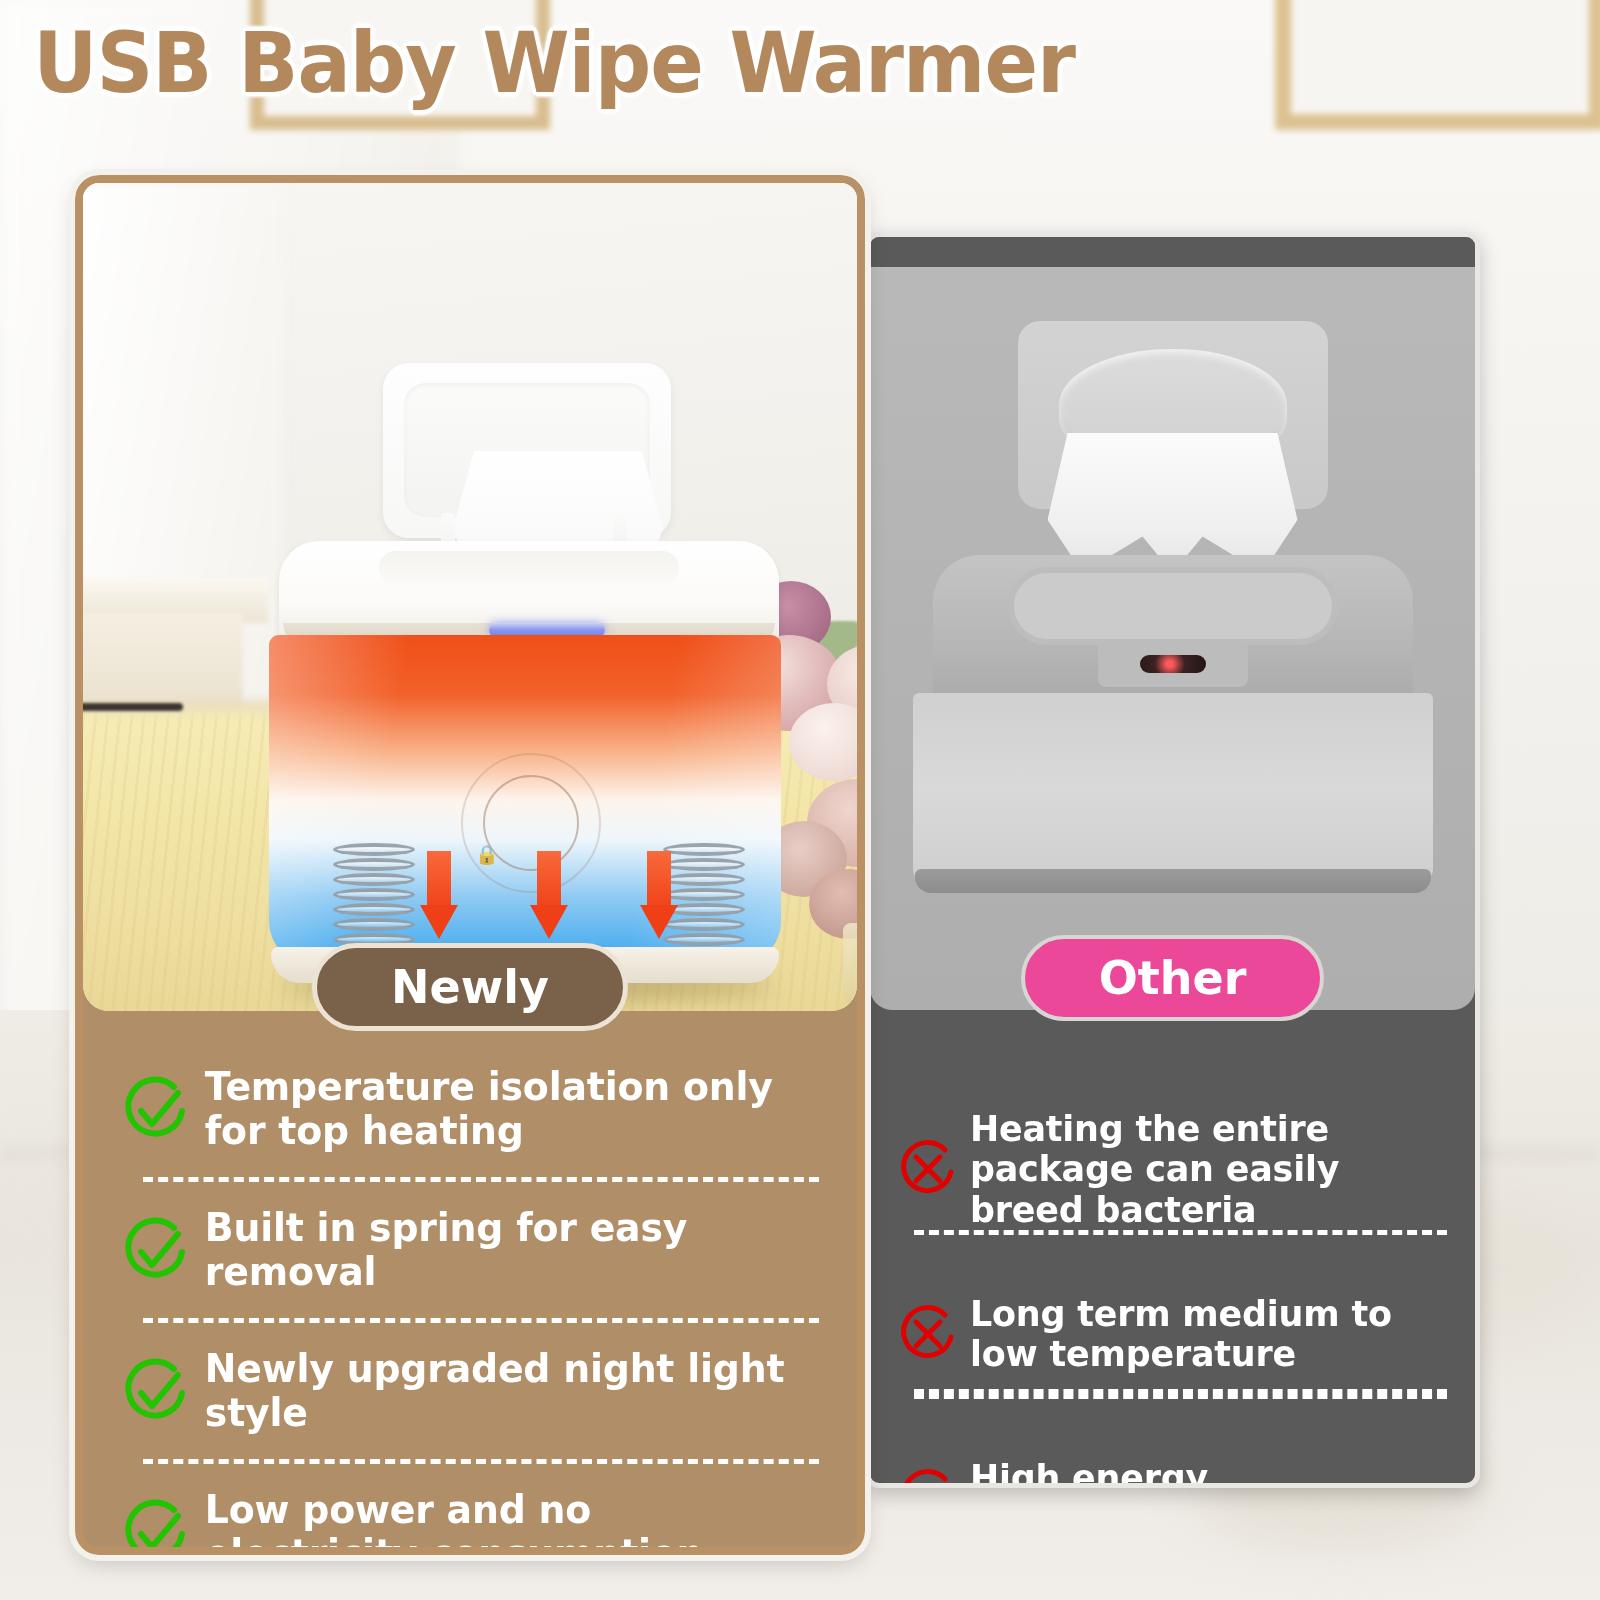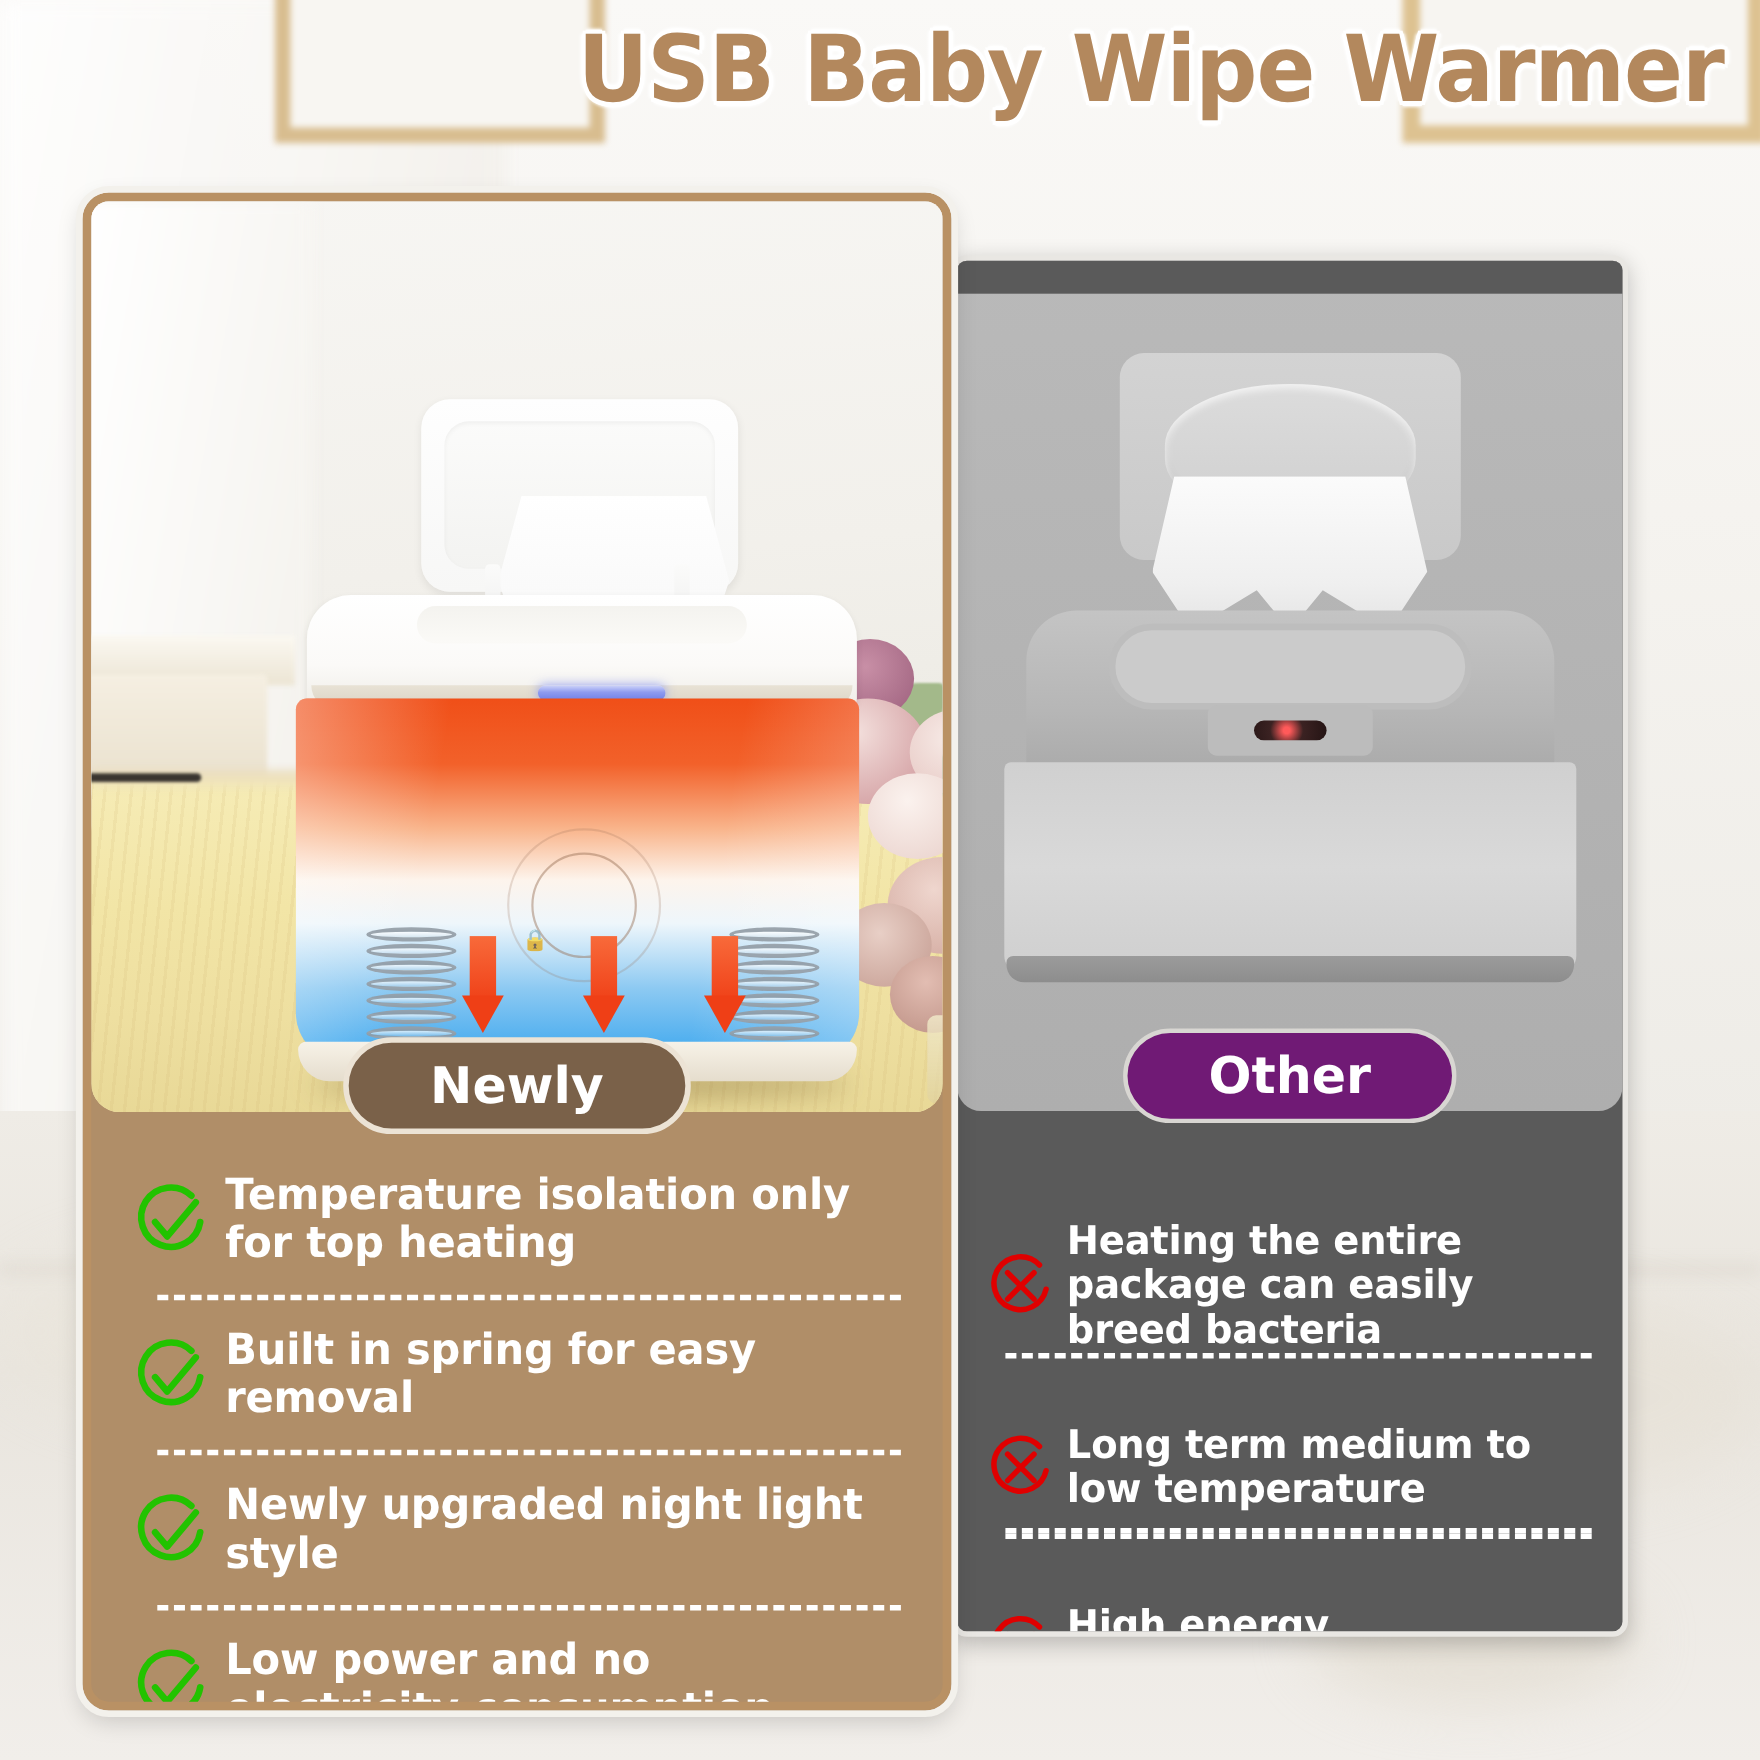--- a/index.html
+++ b/index.html
@@ -39,21 +39,21 @@
     position:absolute; left:0px; top:0px; width:460px; height:1030px;
     background:linear-gradient(100deg,#ffffff 0%,#f6f4f0 60%,#eeeae3 100%);
     filter:blur(8px); opacity:.85;
   }
   .bg-blob {
     position:absolute; border-radius:50%; filter:blur(26px); opacity:.5;
   }
 
   
   #title-wrap {
-    position:absolute; left:0; top:14px; width:1600px; text-align:right;
+    position:absolute; left:0; top:14px; width:1600px; text-align:left;
     z-index:30;
   }
   #title {
     display:inline-block;
     font-family:"DejaVu Sans", sans-serif;
     font-weight:bold;
     font-size:84px;
     letter-spacing:-1px;
     color:#b3885d;
     transform:scaleX(.94);
@@ -139,21 +139,21 @@
   }
   #other-badge-wrap {
     position:absolute; left:0; top:698px; width:100%; text-align:center;
   }
   .badge {
     display:inline-block; padding:12px 74px;
     border-radius:44px;
     font-size:46px; font-weight:bold; color:#fff;
     font-family:"DejaVu Sans", sans-serif;
   }
-  #other-badge { background:#701a75; border:4px solid #d8d6d2; }
+  #other-badge { background:#ec4899; border:4px solid #d8d6d2; }
 
   
   #ours-card {
     position:absolute; left:75px; top:175px; width:790px; height:1380px;
     background:#b08e68;
     border-radius:24px;
     border:8px solid #b99164;
     box-shadow:0 8px 22px rgba(0,0,0,.18);
     outline:6px solid #f3f1ec;
     z-index:20;

